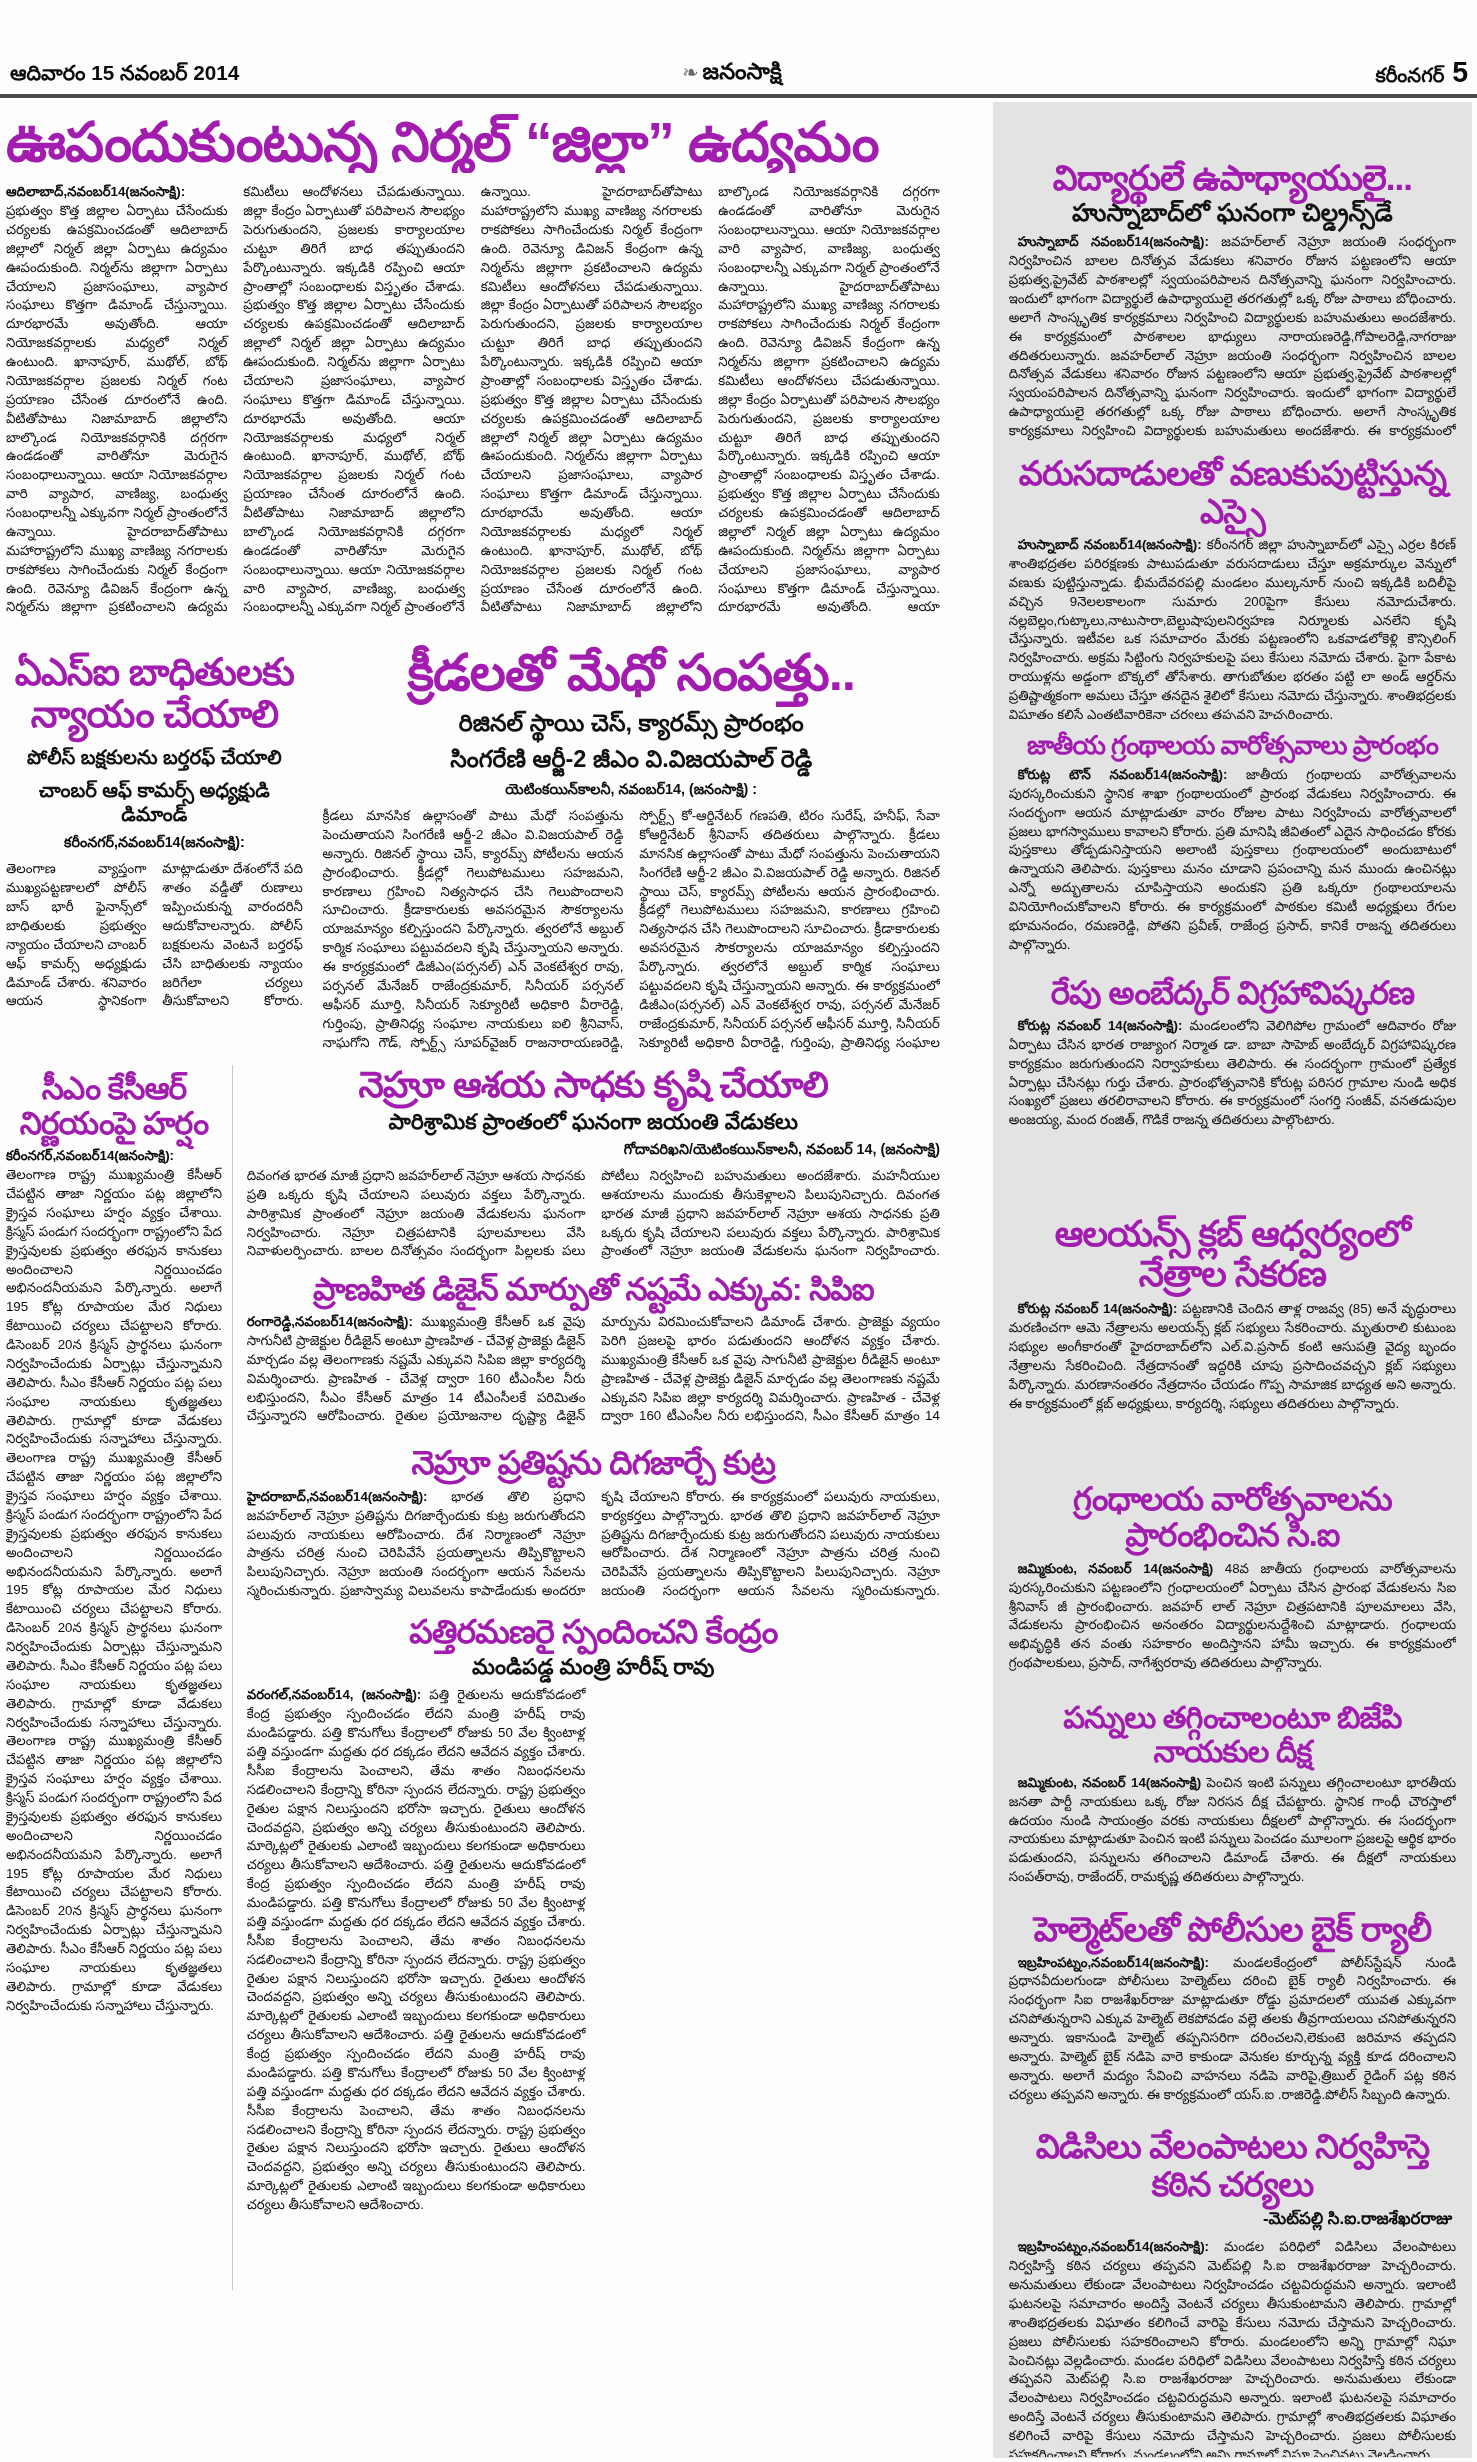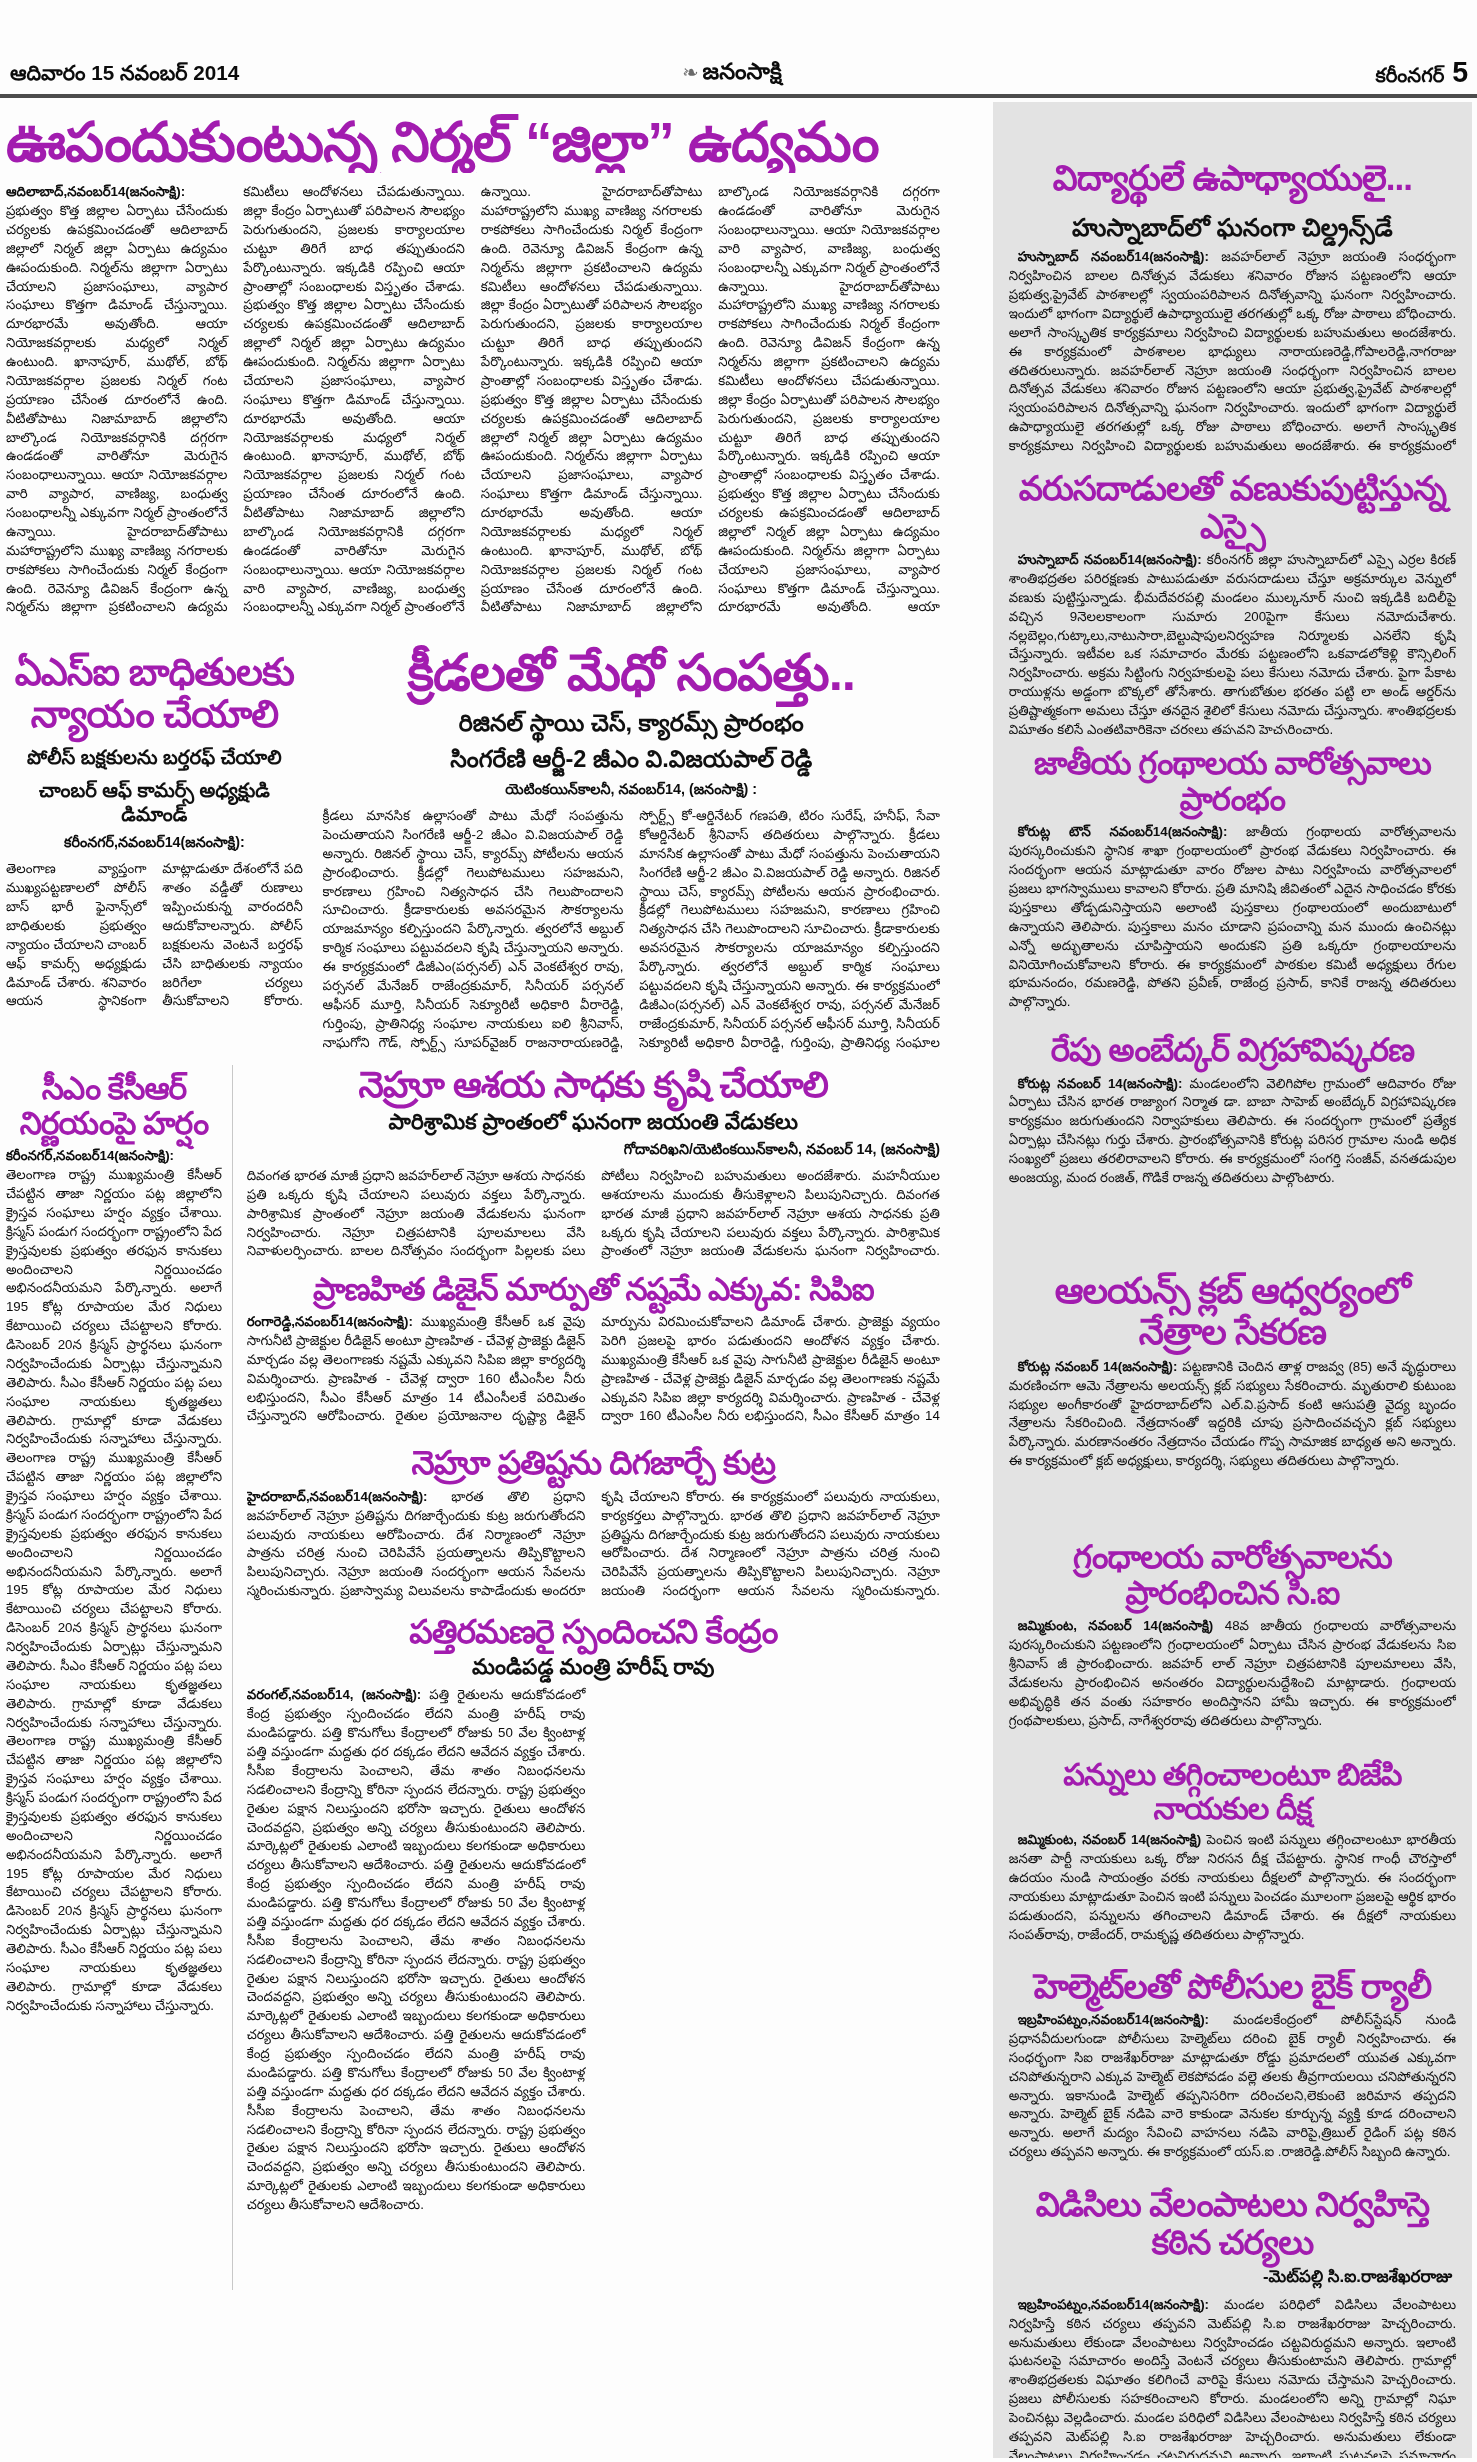--- a/index.html
+++ b/index.html
@@ -58,25 +58,25 @@
   .nehru2 .hl{font-size:33px;}
   .nehru2 .body{height:116px;}
   .cotton .hl{font-size:33px;}
   .cotton .sub{font-size:21.7px;}
   .cotton .body{height:548px;}
   
   .rp-sec{margin-bottom:11.8px;}
   .rp-sec .hl{text-align:center;}
   .rp-sec .dl{font-weight:bold;margin-left:9px;}
   .r-children .hl{font-size:35px;margin-top:46px;}
-  .r-children .sub{font-size:24.6px;margin-top:16px;}
+  .r-children .sub{font-size:24.6px;margin-top:1px;}
   .r-children .body{height:209px;}
   .r-si .hl{font-size:34px;}
   .r-si .body{height:183px;}
-  .r-library .hl{font-size:32px;text-align:center;}
+  .r-library .hl{font-size:26px;text-align:center;}
   .r-library .body{height:197px;}
   .r-ambedkar .hl{font-size:32.5px;}
   .r-ambedkar .body{height:185px;}
   .r-alliance .hl{font-size:36px;}
   .r-alliance .body{height:169px;}
   .r-cilib .hl{font-size:32.5px;}
   .r-cilib .body{height:128px;}
   .r-bjp .hl{font-size:30.5px;}
   .r-bjp .body{height:124px;}
   .r-helmet .hl{font-size:34px;}

